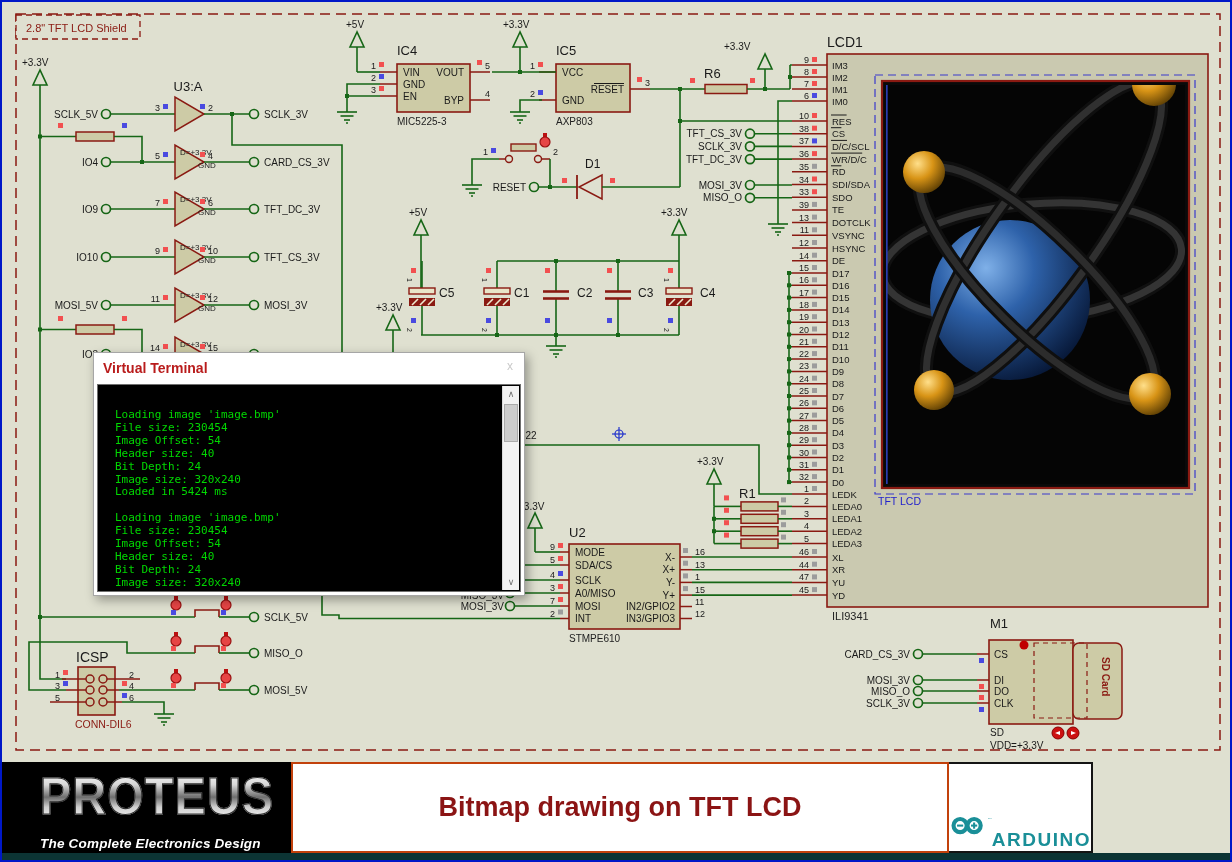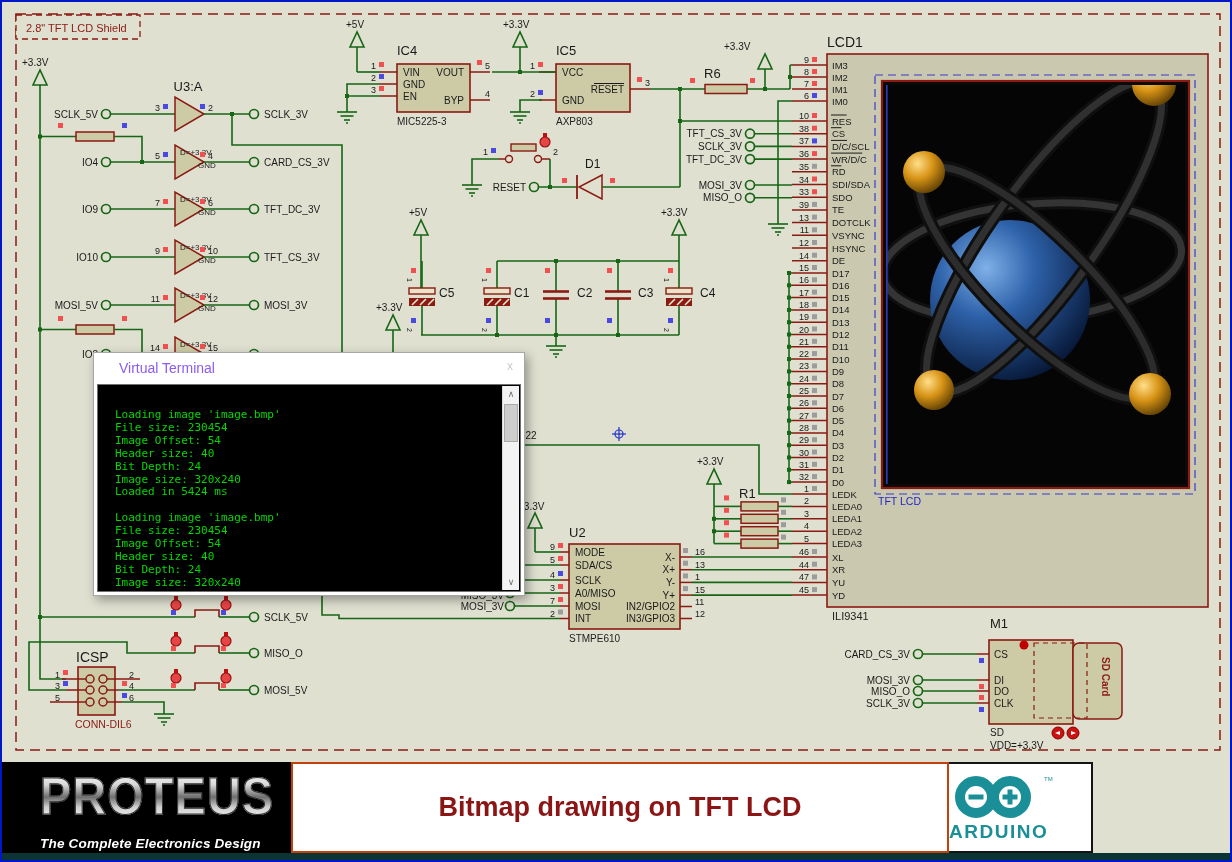--- a/index.html
+++ b/index.html
@@ -4,42 +4,42 @@
 <style>
   html,body{margin:0;padding:0;background:#555;}
   .stage{position:relative;width:1232px;height:862px;background:#dfe0d0;border:2px solid #0018c8;
          box-sizing:border-box;overflow:hidden;font-family:"Liberation Sans",sans-serif;}
   svg text{font-family:"Liberation Sans",sans-serif;}
   #schem{position:absolute;left:0;top:0;}
   
   .vterm{position:absolute;left:91px;top:350px;width:430px;height:242px;background:#fff;
          border:1px solid #a6a6a6;box-shadow:3px 4px 10px rgba(0,0,0,.35);z-index:20;}
   .vt-title{height:30px;background:#fff;}
-  .vt-title .tt{color:#8b5cf6;font-size:14px;line-height:30px;padding-left:25px;float:left;}
+  .vt-title .tt{color:#b91c1c;font-size:14px;line-height:30px;padding-left:9px;float:left;font-weight:bold;}
   .vt-close{float:right;color:#c9c9c9;font-size:12px;line-height:26px;padding-right:11px;cursor:default;}
   .vt-body{position:absolute;left:3px;right:3px;top:31px;bottom:3px;background:#000;border:1px solid #6f6f6f;}
   .vt-body pre{margin:16px;padding:8px 26px 0 1px;font-family:"DejaVu Sans Mono",monospace;
                font-size:11px;line-height:12.9px;}
   .vt-scroll{position:absolute;right:1px;top:1px;bottom:1px;width:16px;background:#f3f3f3;border-left:1px solid #dcdcdc;}
   .vt-arrow{position:absolute;left:0;width:16px;height:16px;text-align:center;color:#707070;font-size:9px;line-height:16px;}
   .vt-arrow.up{top:0;} .vt-arrow.down{bottom:0;}
   .vt-thumb{position:absolute;left:1px;right:1px;top:18px;height:36px;background:#cdcdcd;border:1px solid #ababab;}
   
   .banner{position:absolute;left:0;top:760px;width:1091px;height:91px;display:flex;z-index:5;}
   .proteus-block{width:289px;background:#000;padding:6px 0 0 38px;box-sizing:border-box;}
   .proteus-word{font-weight:900;font-size:47px;letter-spacing:1px;line-height:50px;
       transform:scaleY(1.12);transform-origin:left top;
       background:linear-gradient(180deg,#ffffff 0%,#d8d8d8 30%,#6e6e6e 52%,#cfcfcf 70%,#ffffff 100%);
       -webkit-background-clip:text;background-clip:text;color:transparent;-webkit-text-fill-color:transparent;
       -webkit-text-stroke:1px #303030;}
   .proteus-tag{color:#fff;font-size:13.5px;font-weight:bold;font-style:italic;margin-top:18px;letter-spacing:.2px;}
   .title-box{flex:1;background:#fff;border:2px solid #c2410c;display:flex;align-items:center;justify-content:center;}
   .main-title{font-size:27px;font-weight:bold;color:#8b1414;}
   .arduino-block{width:142px;background:#fff;border:2px solid #141414;border-left:none;
-                 display:flex;flex-direction:column;align-items:flex-start;justify-content:center;}
+                 display:flex;flex-direction:row;align-items:flex-end;justify-content:center;}
   .arduino-word{color:#1a8f98;font-weight:900;font-size:19px;letter-spacing:1.5px;margin-top:-2px;}
   .strip{position:absolute;left:0;top:851px;width:1228px;height:7px;background:#0c3434;z-index:6;}
 </style>
 </head>
 <body>
 
 <div class="stage">
 
   <svg id="schem" width="1228" height="758" viewBox="0 0 1228 758">
     <defs>

